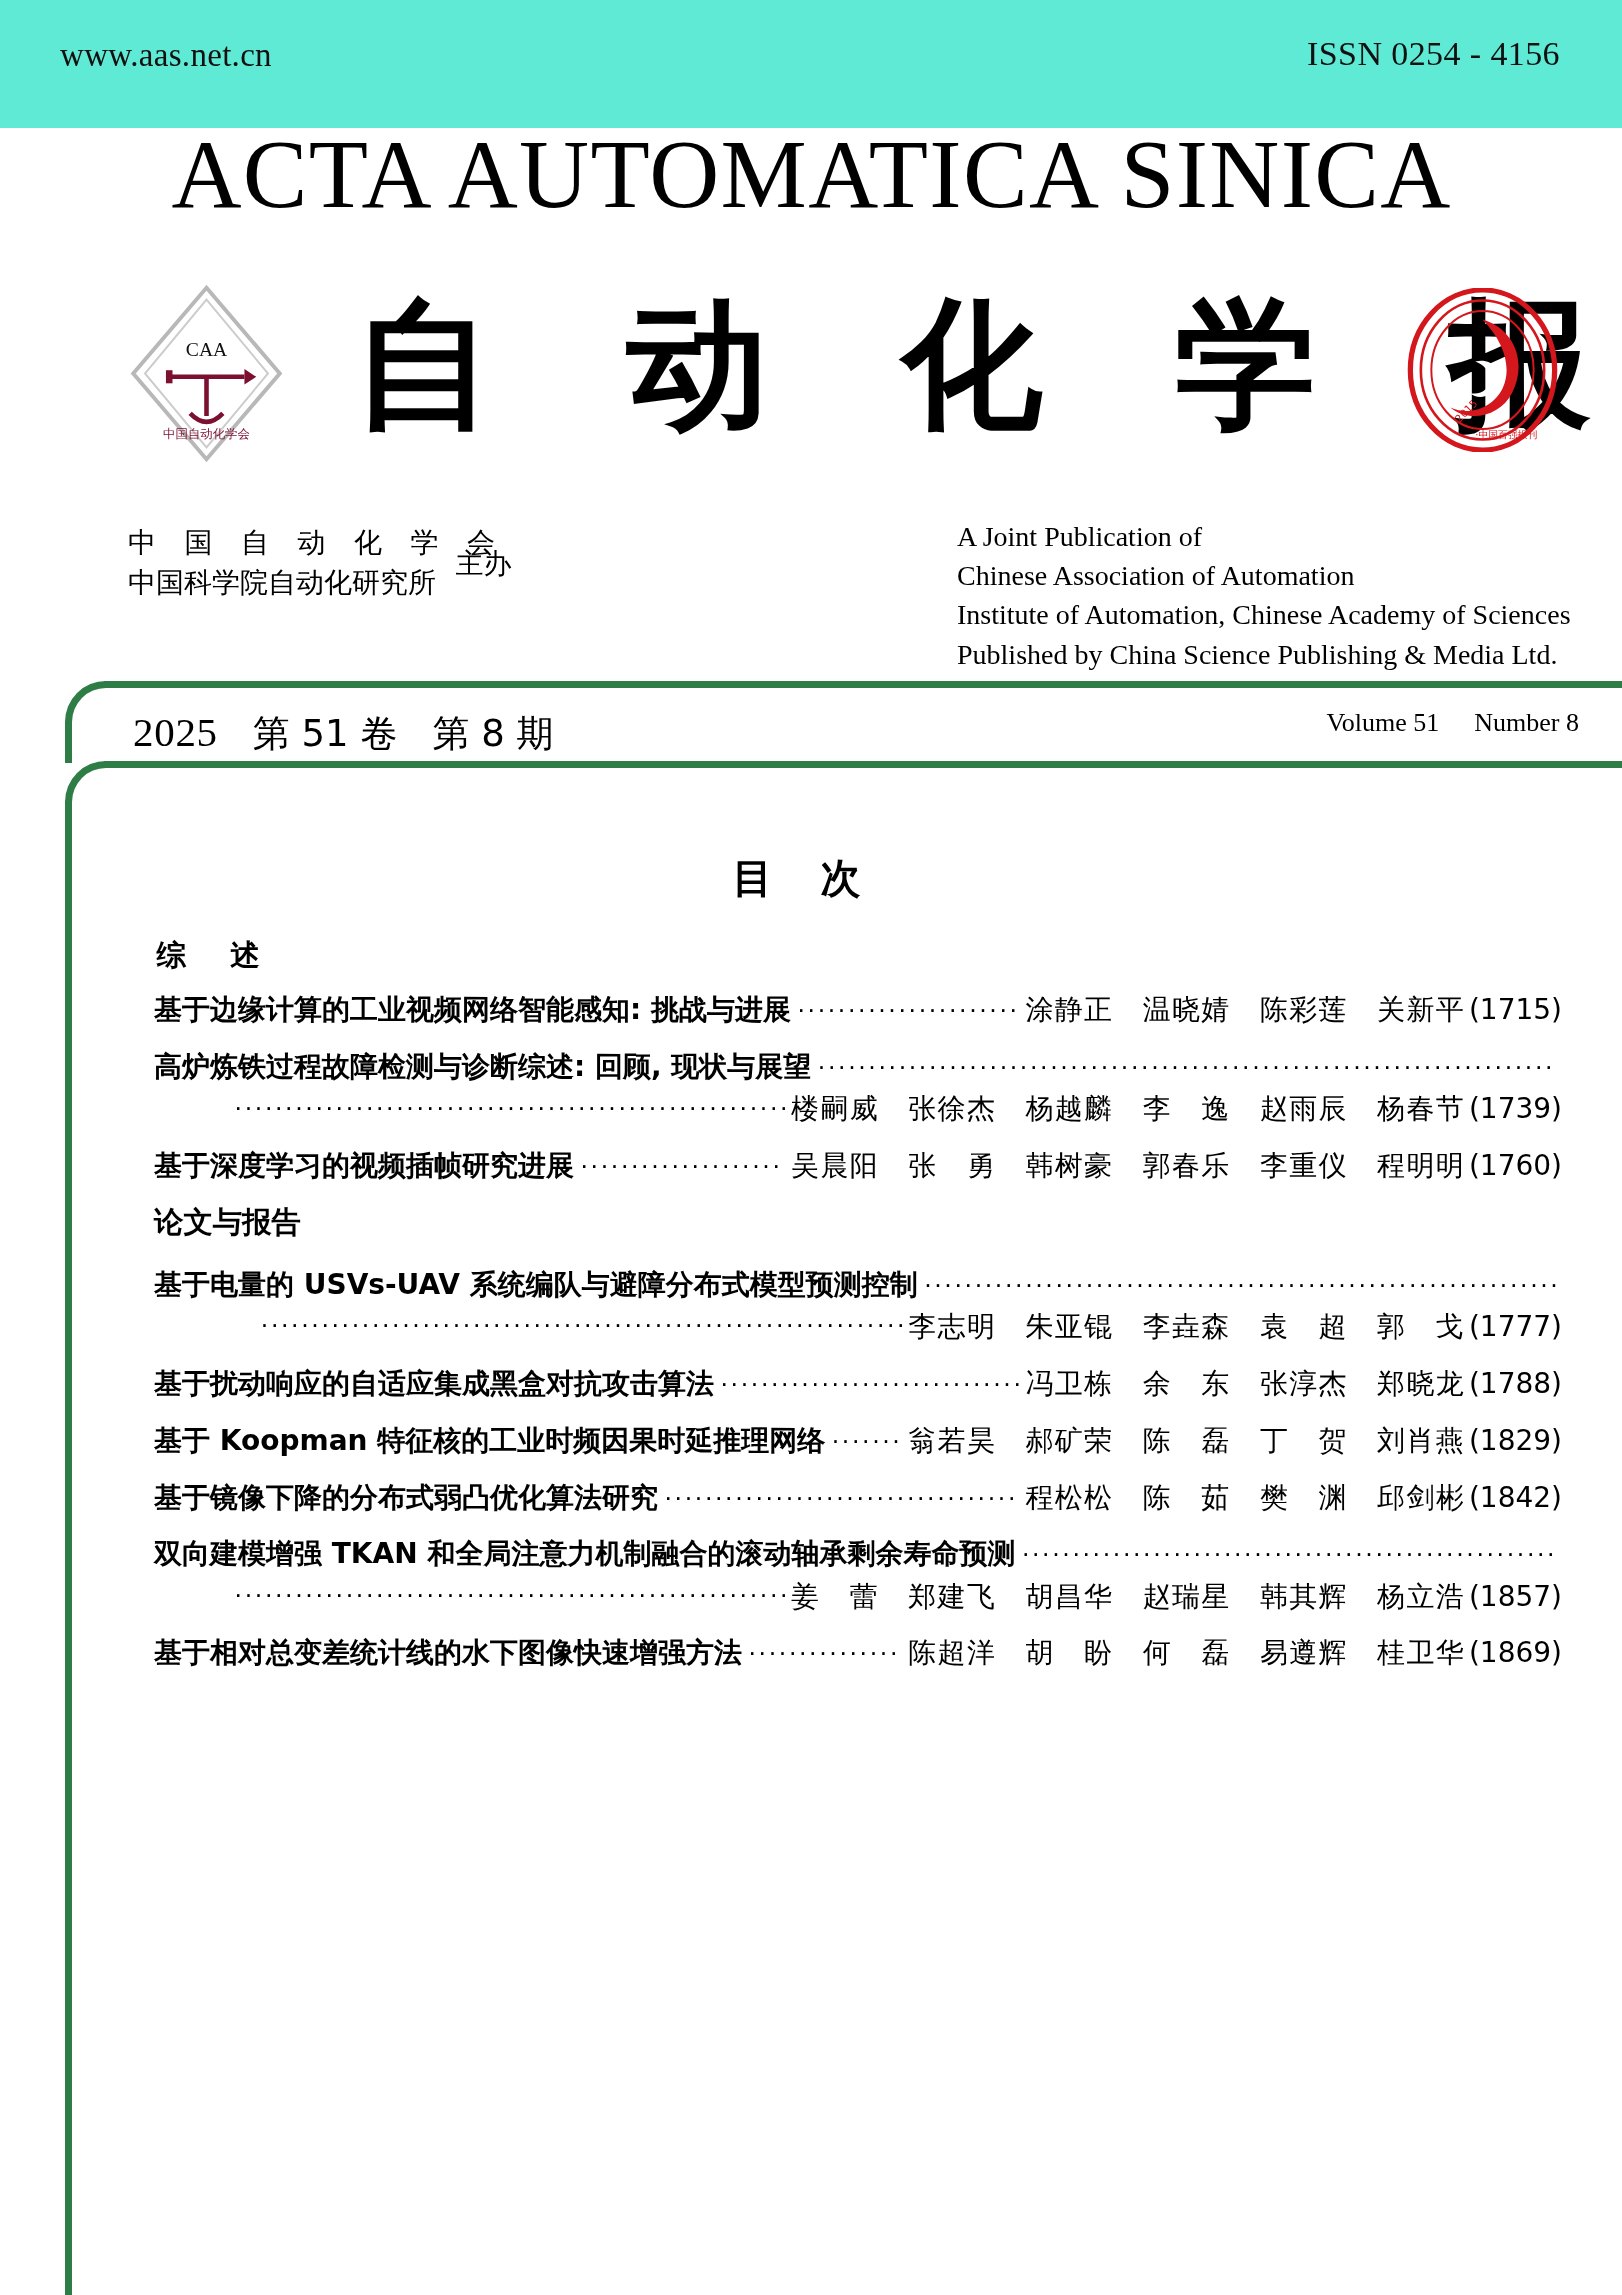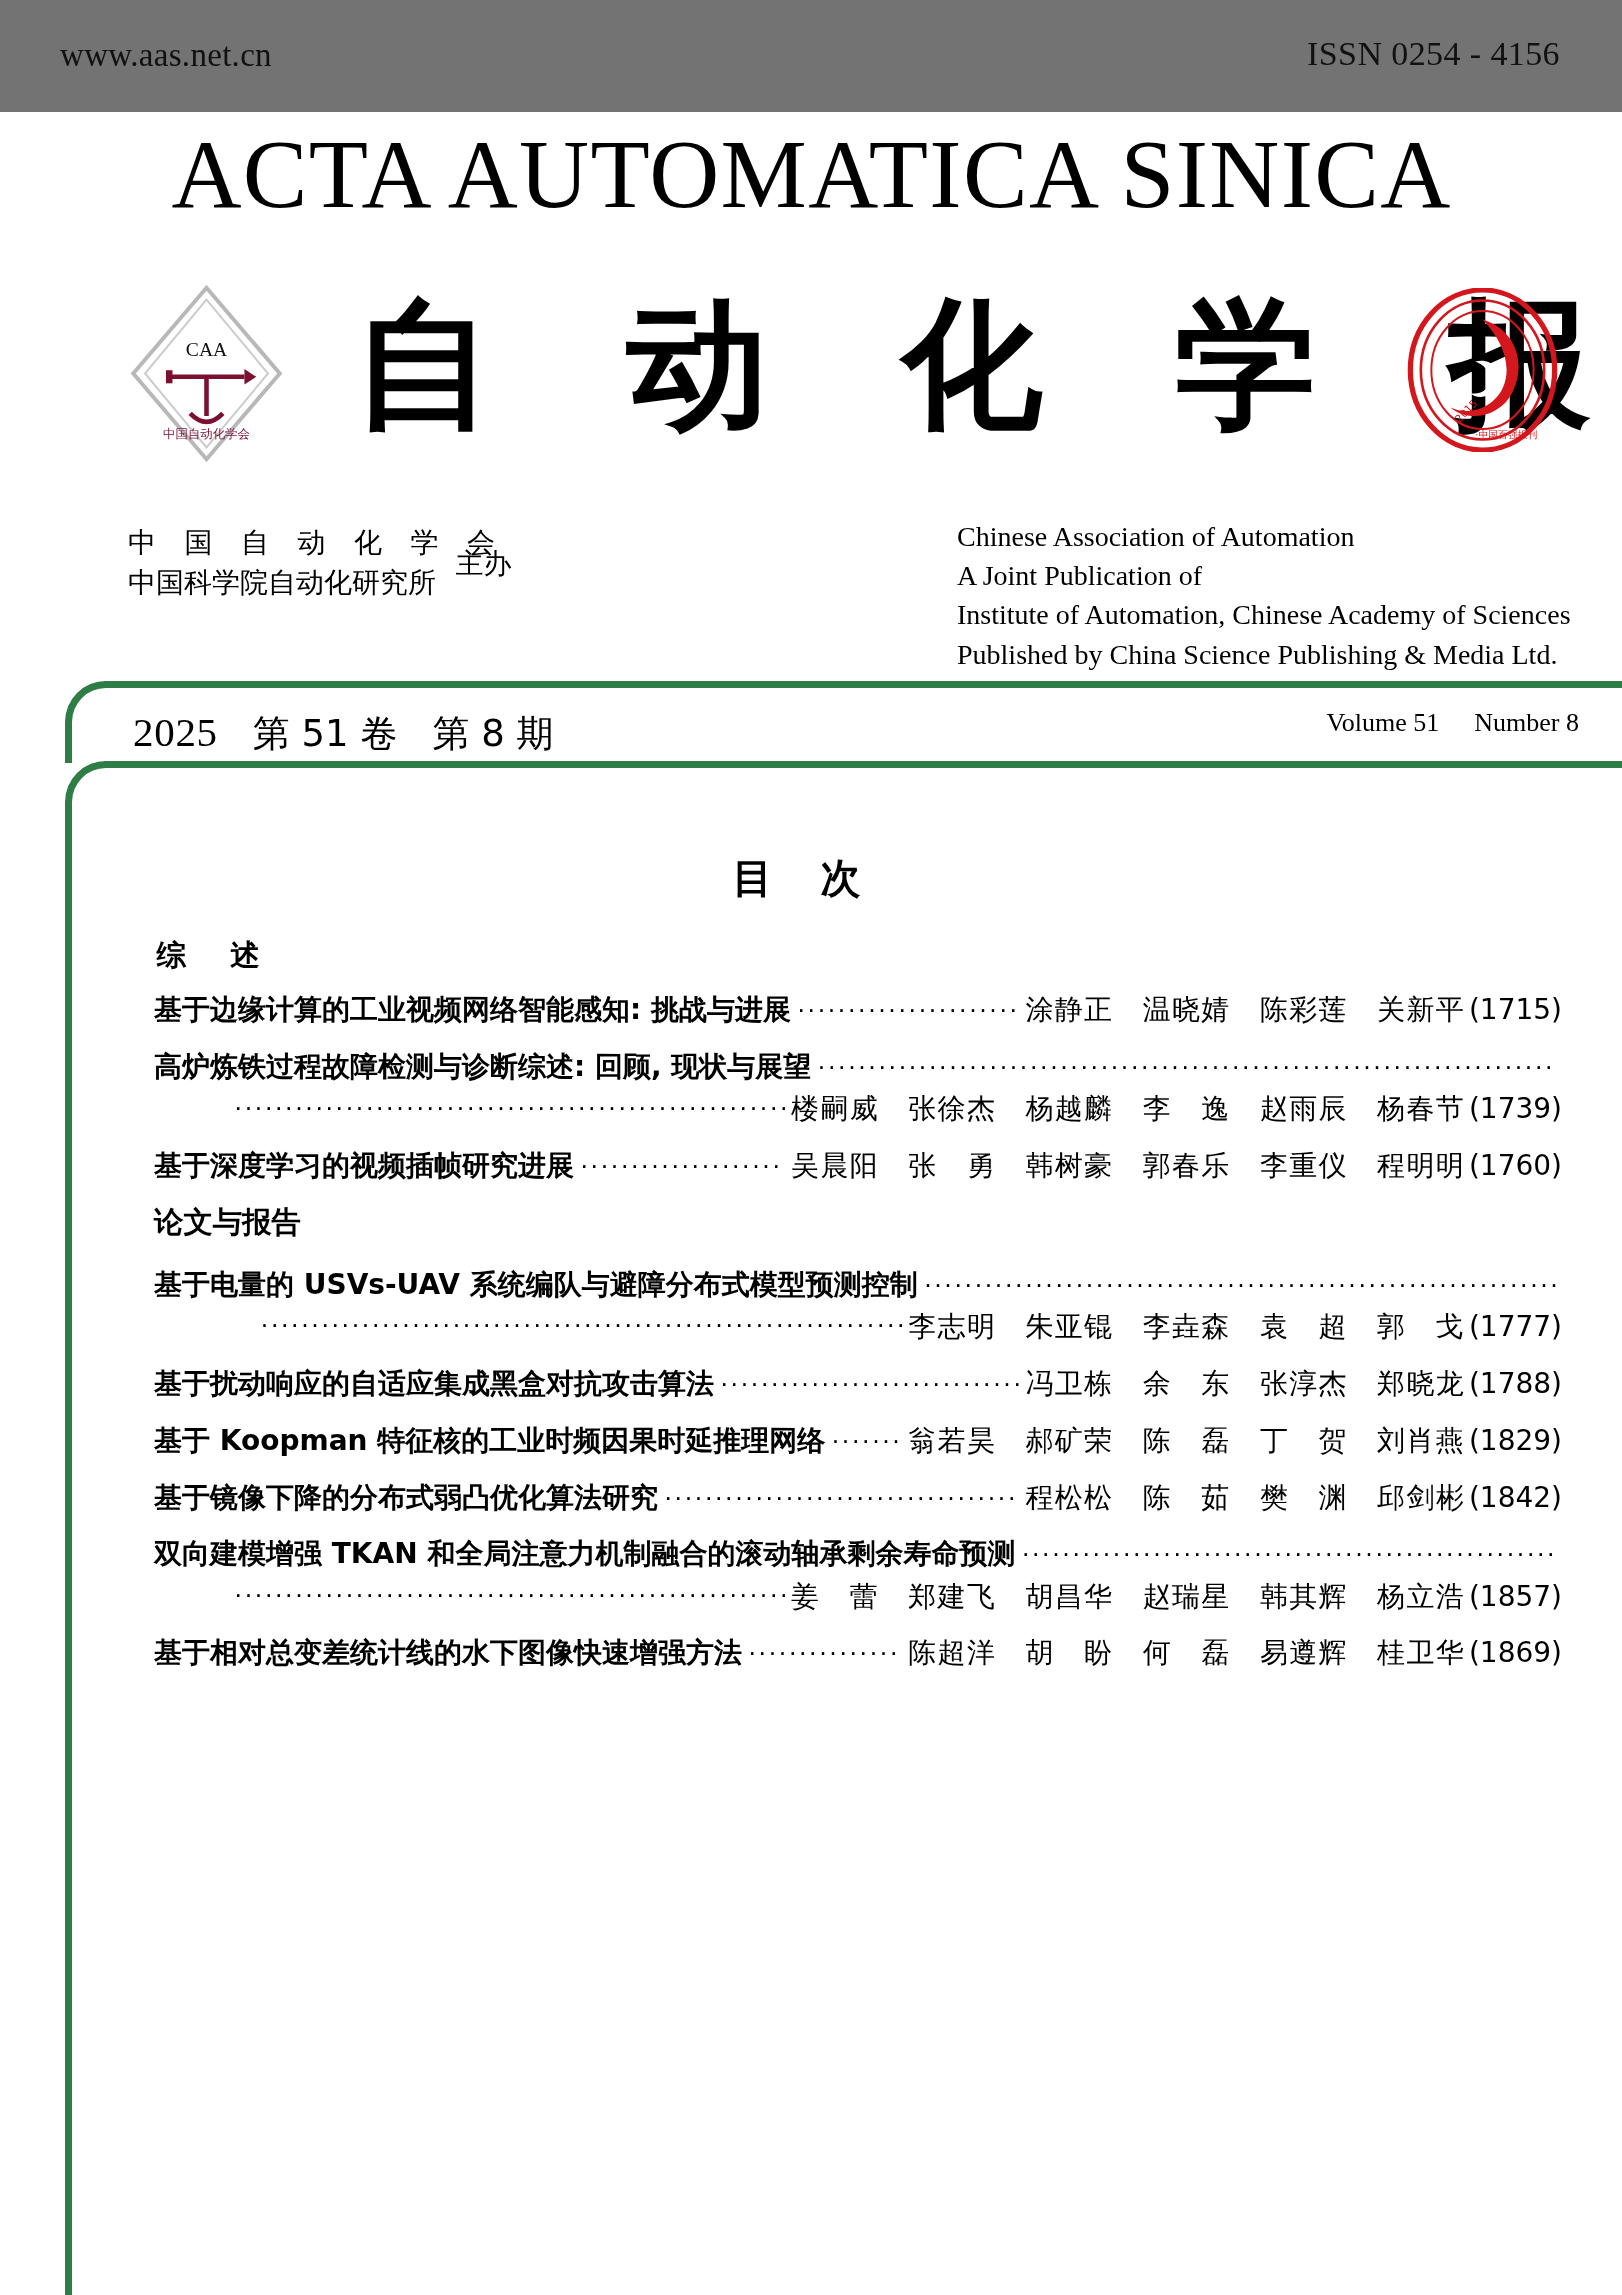--- a/index.html
+++ b/index.html
@@ -14,22 +14,22 @@
     font-family: "Liberation Serif", "DejaVu Serif", serif;
     color: #000000;
     overflow: hidden;
   }
 
   
   .top-band {
     position: absolute;
     left: 0; top: 0;
     width: 1623px;
-    height: 112px;
-    background: #737373;
+    height: 128px;
+    background: #5eead4;
     text-align: center;
   }
   .top-band .url {
     position: absolute;
     left: 60px;
     top: 37px;
     font-size: 33px;
     color: #111111;
     letter-spacing: 0.3px;
   }
@@ -314,22 +314,22 @@
   <div class="row">
     <span class="name spaced">中 国 自 动 化 学 会</span>
   </div>
   <div class="row">
     <span class="name">中国科学院自动化研究所</span>
     <span class="role up">主办</span>
   </div>
 </div>
 
 <div class="pub-en">
+  <div>A Joint Publication of</div>
   <div>Chinese Association of Automation</div>
-  <div>A Joint Publication of</div>
   <div>Institute of Automation, Chinese Academy of Sciences</div>
   <div>Published by China Science Publishing &amp; Media Ltd.</div>
 </div>
 
 <div class="frame">
   <div class="corner-top"></div>
   <div class="rule-top"></div>
   <div class="spine-upper"></div>
   <div class="corner-bottom"></div>
   <div class="rule-bottom"></div>

